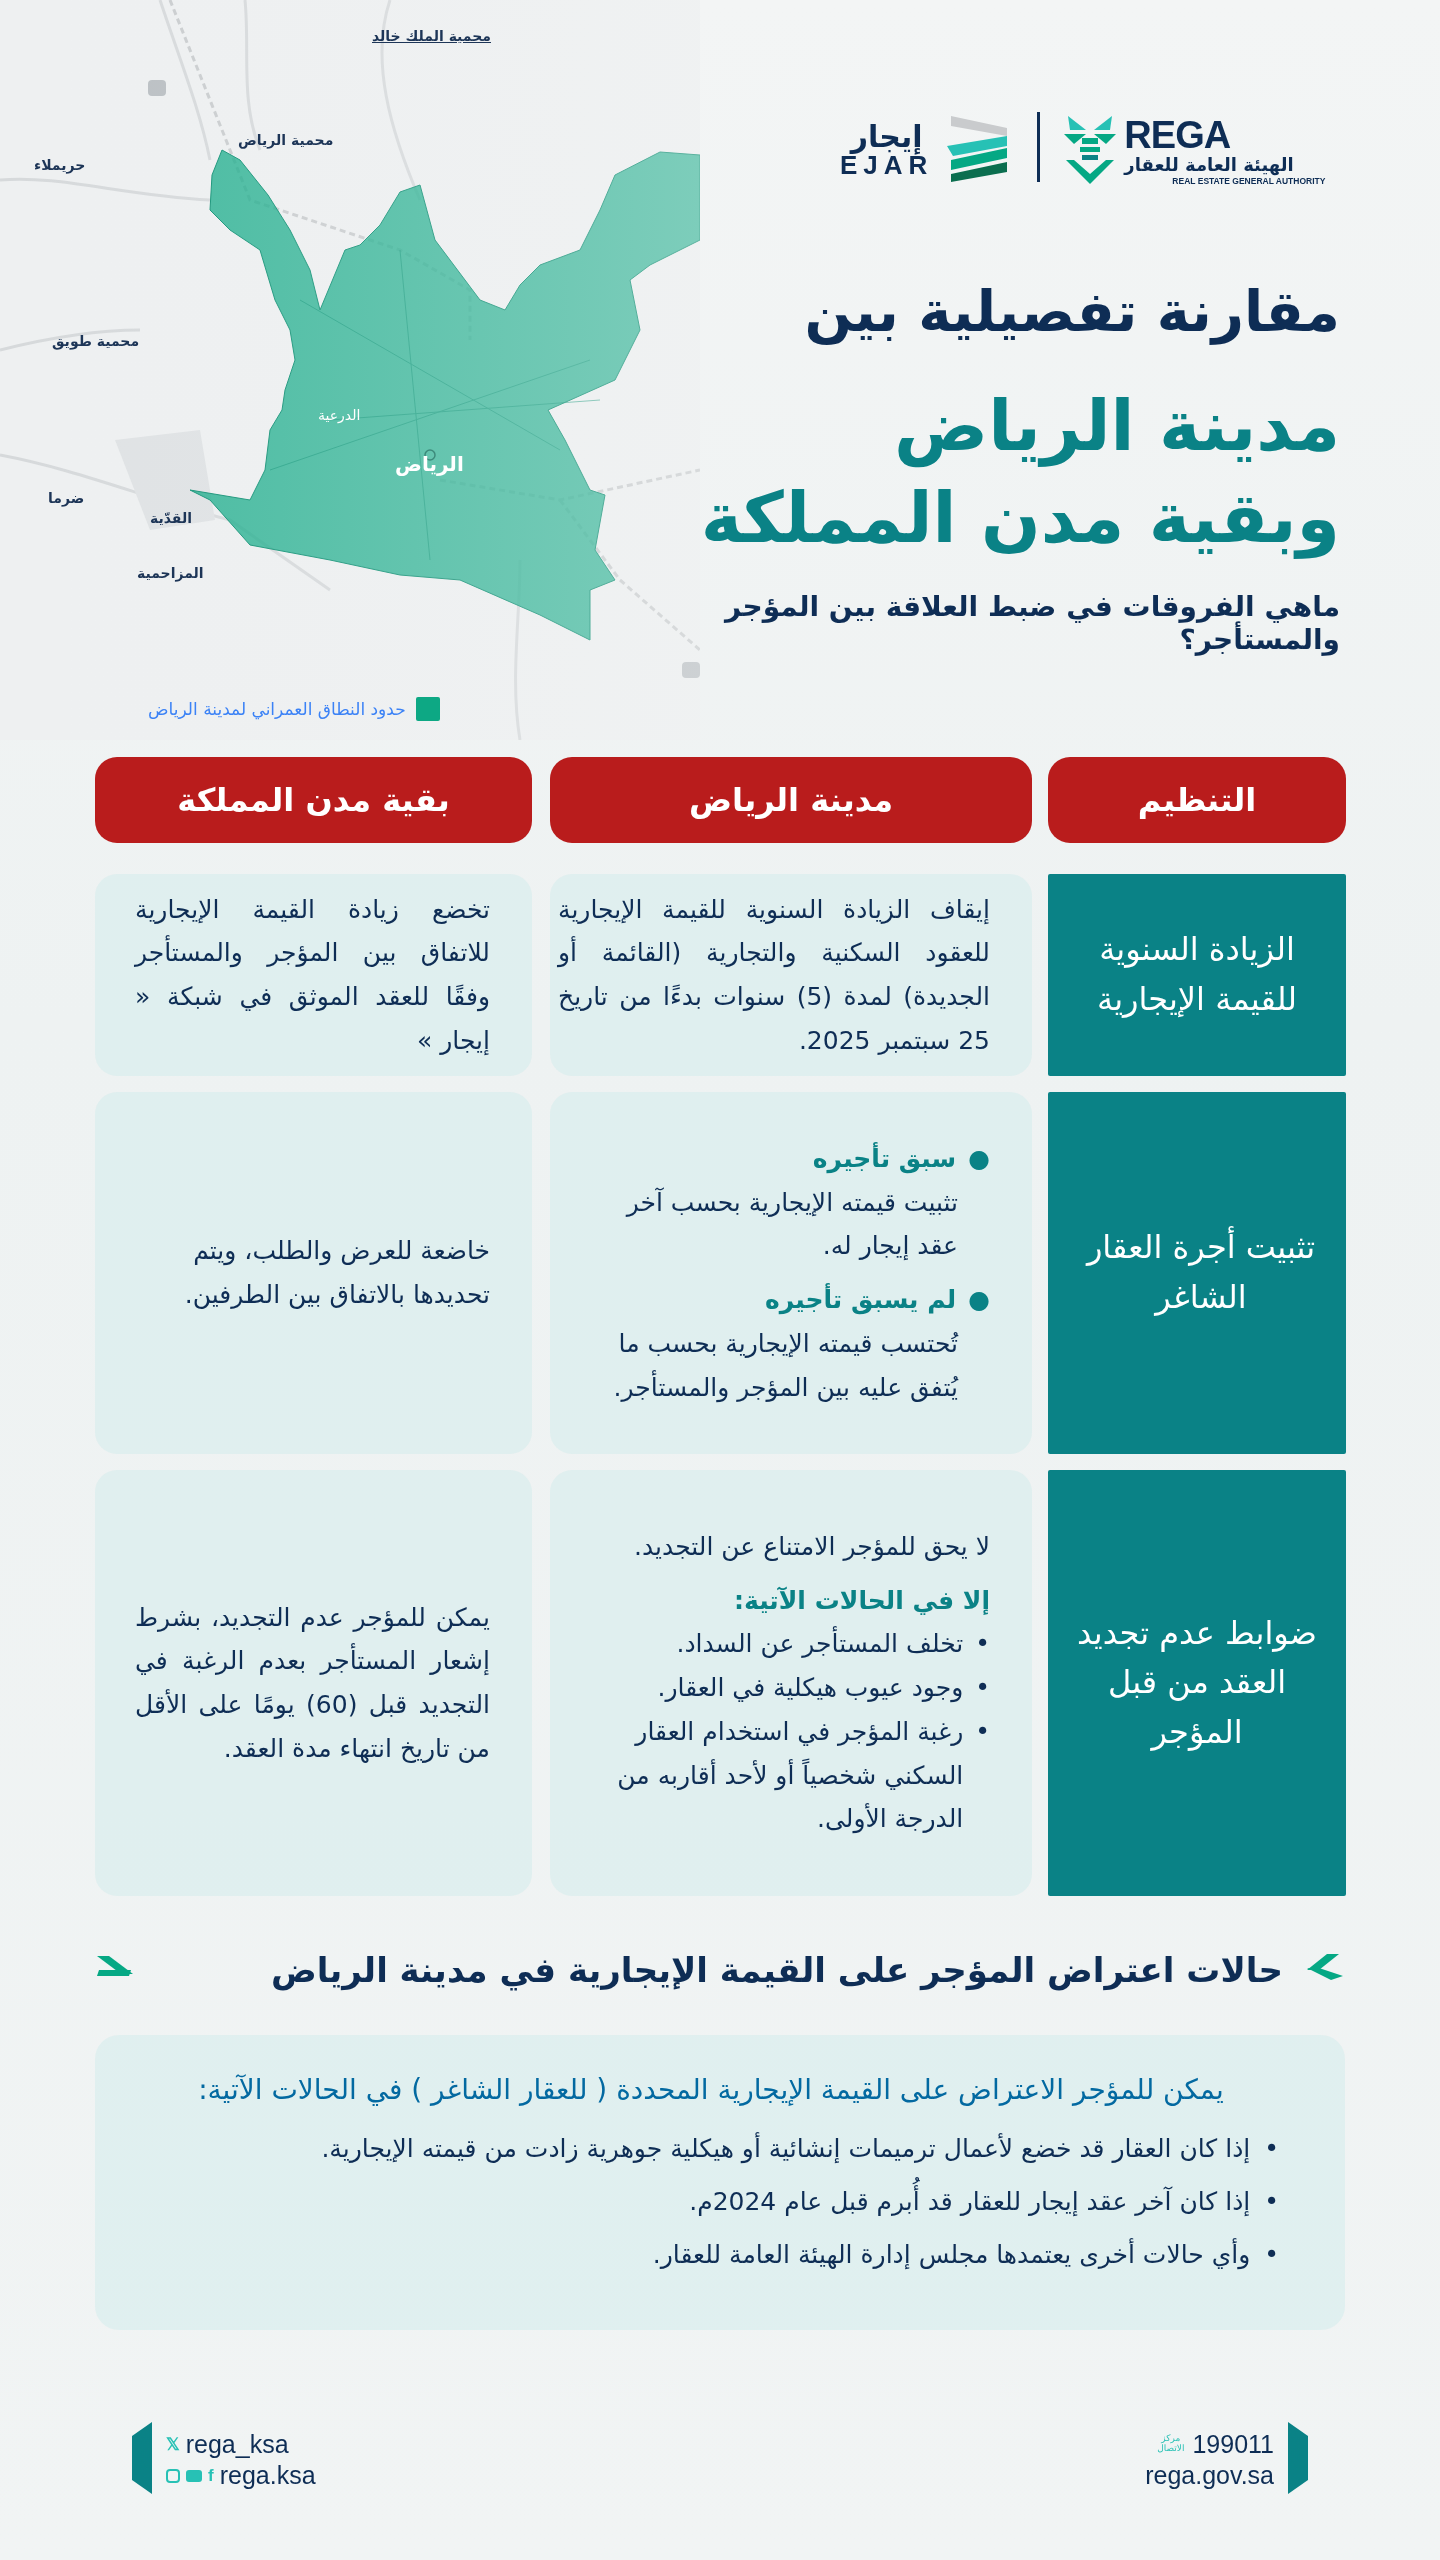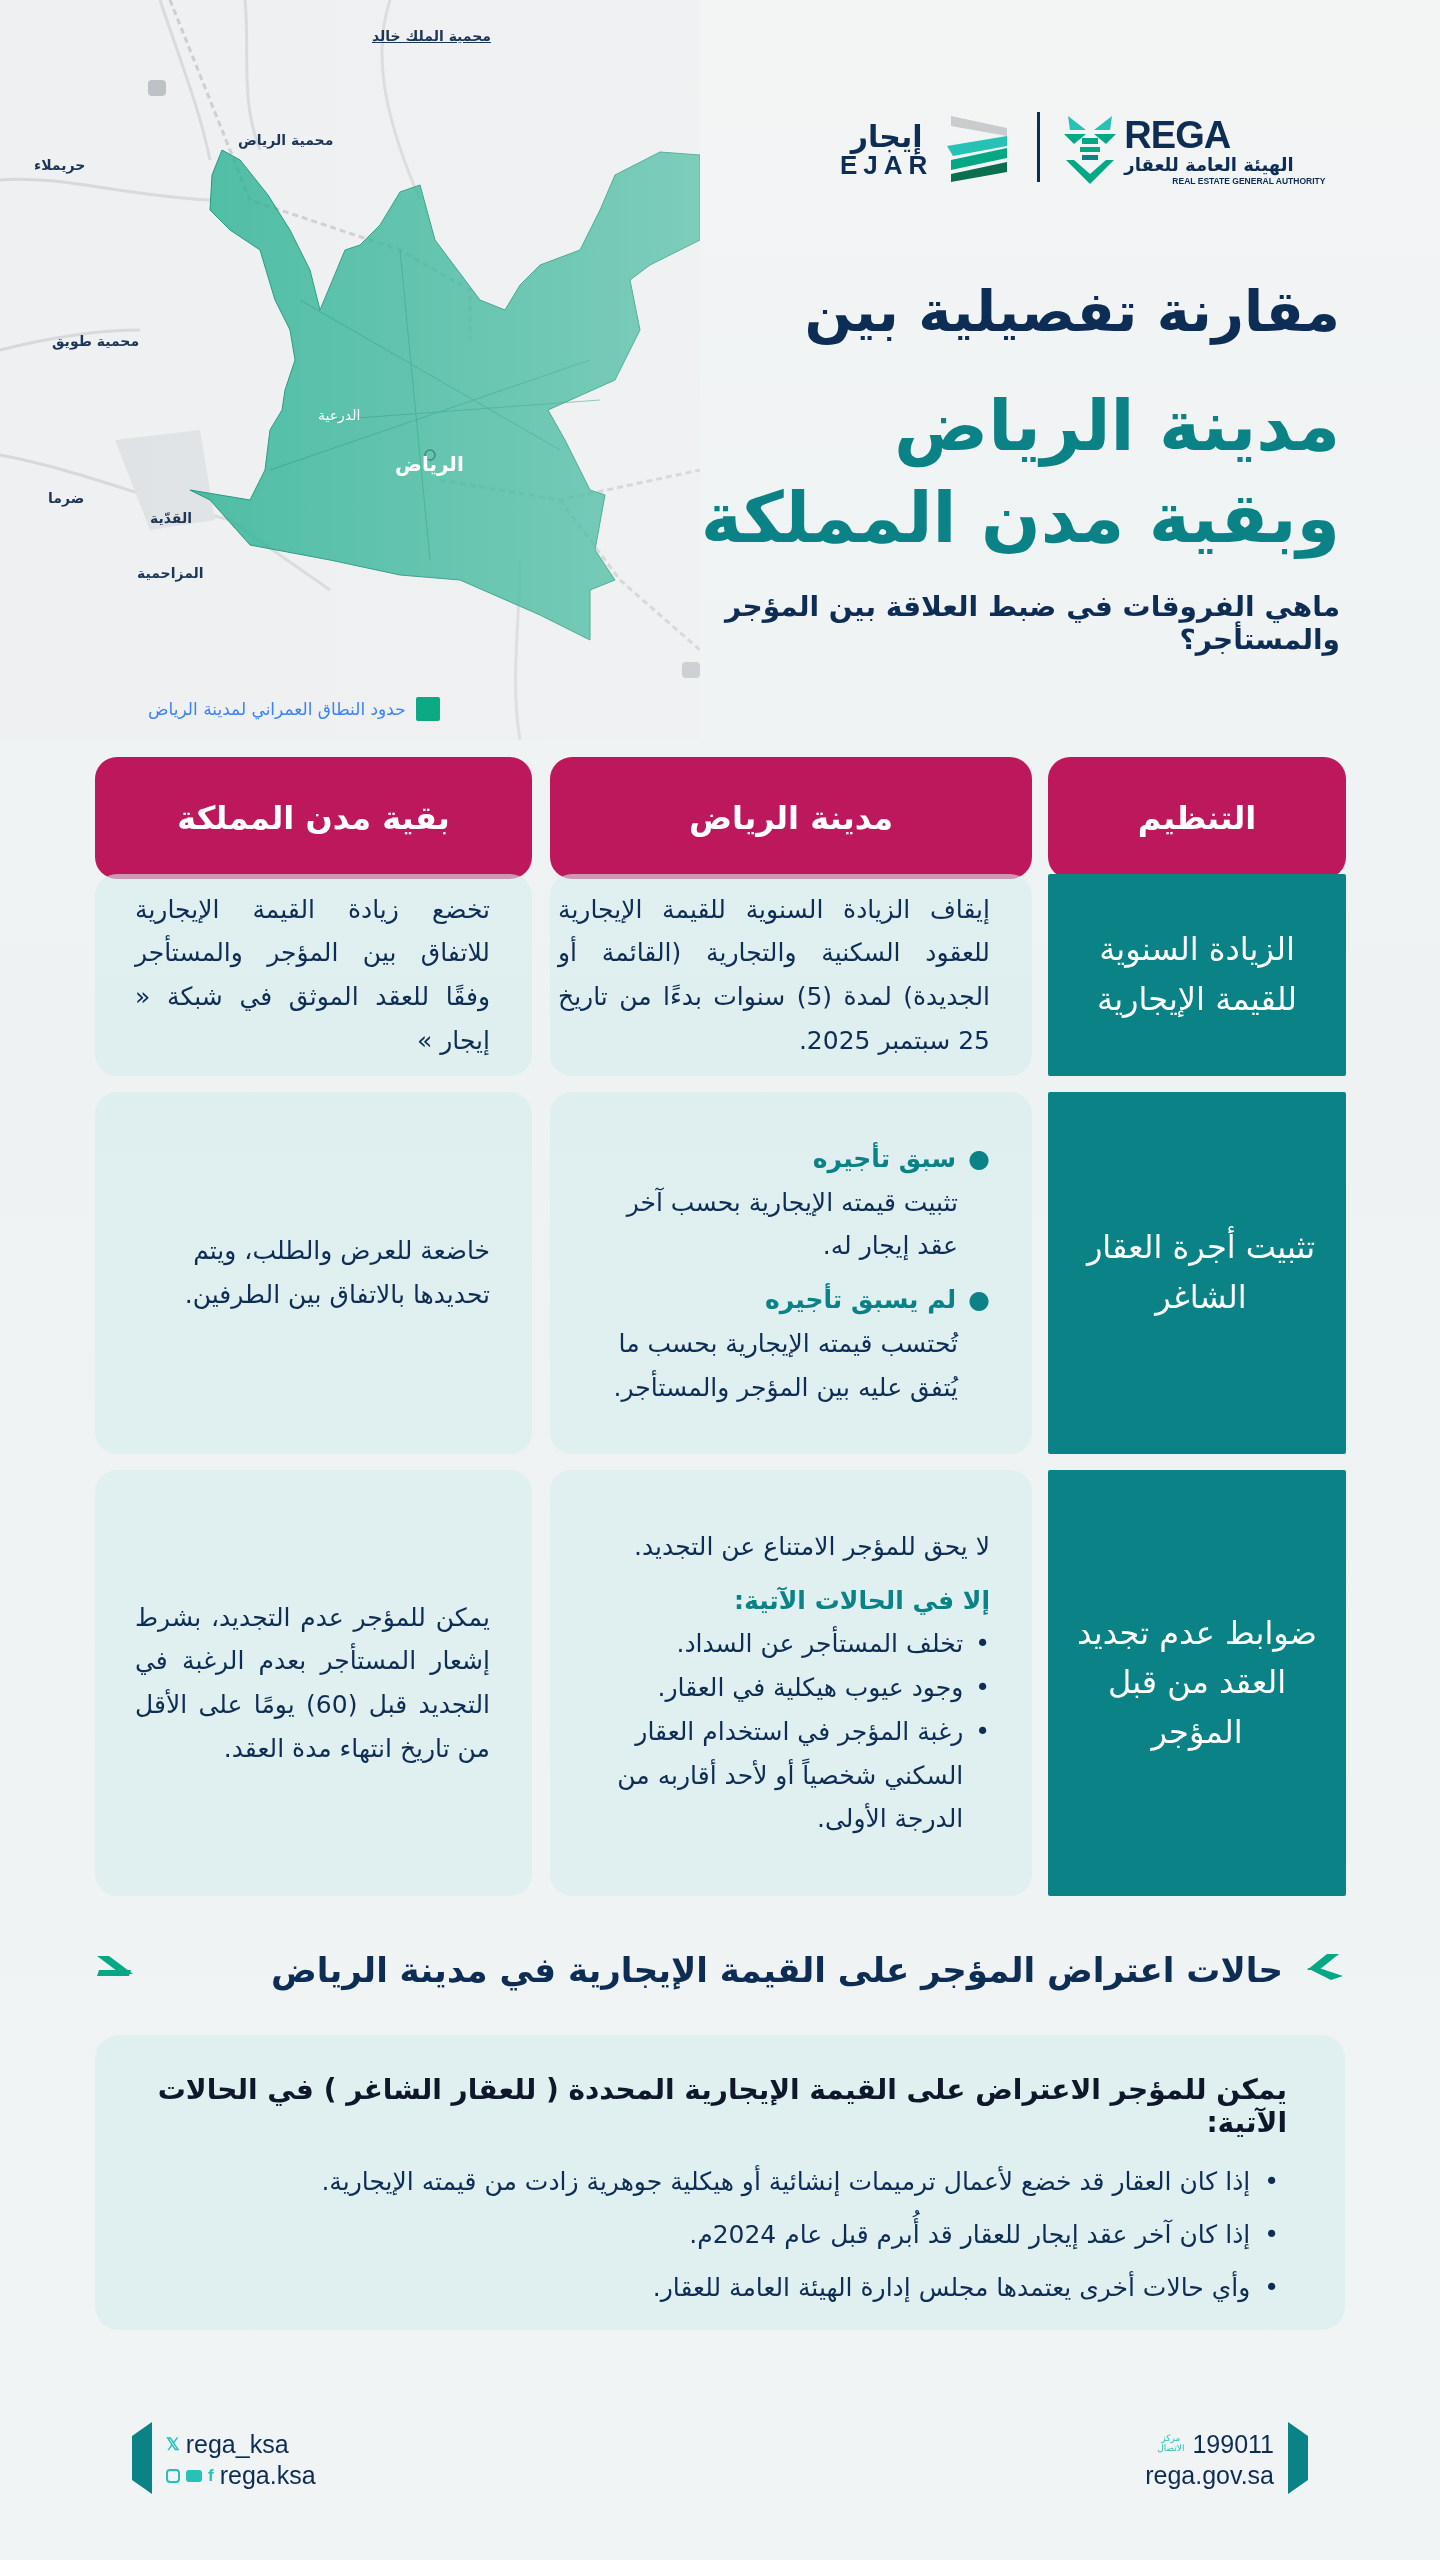--- a/index.html
+++ b/index.html
@@ -45,22 +45,22 @@
 
   
   .title-block { right: 100px; top: 280px; width: 760px; direction: rtl; text-align: right; }
   .title-1 { font-size: 56px; font-weight: bold; color: #0e2d55; line-height: 1.15; }
   .title-2 { font-size: 70px; font-weight: bold; color: #0a8286; line-height: 1.2; margin-top: 40px; }
   .title-3 { font-size: 70px; font-weight: bold; color: #0a8286; line-height: 1.2; margin-top: 8px; }
   .title-q { font-size: 28px; font-weight: bold; color: #0e2d55; margin-top: 30px; }
 
   
   .hdr {
-    position: absolute; top: 757px; height: 122px; border-radius: 22px;
-    background: #be185d; color: #fff; display: flex; align-items: center; justify-content: center;
+    position: absolute; top: 757px; height: 86px; border-radius: 22px;
+    background: #b91c1c; color: #fff; display: flex; align-items: center; justify-content: center;
     font-size: 32px; font-weight: bold; direction: rtl;
   }
   .col-label { left: 1048px; width: 298px; }
   .col-riyadh { left: 550px; width: 482px; }
   .col-rest { left: 95px; width: 437px; }
 
   .rowlabel {
     position: absolute; border-radius: 2px; background: #0a8286; color: #fff;
     display: flex; align-items: center; justify-content: center; text-align: center;
     font-size: 32px; line-height: 1.55; direction: rtl; padding: 0 20px;
@@ -84,21 +84,21 @@
 
   
   .sec-heading { left: 95px; top: 1940px; width: 1250px; height: 60px; display: flex; align-items: center; justify-content: space-between; }
   .chev svg { width: 40px; height: 28px; }
   .sec-title { font-size: 34px; font-weight: bold; color: #0e2d55; direction: rtl; flex: 1; text-align: right; padding-right: 22px; }
 
   .objection-box {
     left: 95px; top: 2035px; width: 1250px; height: 295px; border-radius: 24px;
     background: rgba(214, 236, 236, 0.6); direction: rtl; padding: 38px 58px 0 40px;
   }
-  .obj-title { font-size: 28px; font-weight: bold; color: #0f172a; text-align: right; padding-right: 0; }
+  .obj-title { font-size: 28px; font-weight: normal; color: #0369a1; text-align: center; padding-right: 0; }
   .obj-list { margin-top: 24px; padding-right: 8px; }
   .obj-item { display: flex; gap: 14px; align-items: baseline; font-size: 25px; color: #0e2d55; line-height: 1.55; margin-bottom: 14px; }
 
   
   .footer-left { left: 132px; top: 2422px; display: flex; align-items: center; gap: 14px; }
   .foot-bar svg { width: 20px; height: 72px; }
   .social-line { display: flex; align-items: center; gap: 6px; font-family: "Liberation Sans", sans-serif; font-size: 25px; color: #0e2d55; line-height: 1.25; }
   .soc-icon { color: #27c1b5; font-size: 17px; font-weight: bold; }
   .soc-box { display: inline-block; width: 14px; height: 14px; border: 2px solid #27c1b5; border-radius: 4px; }
   .soc-yt { display: inline-block; width: 16px; height: 12px; background: #27c1b5; border-radius: 3px; }

